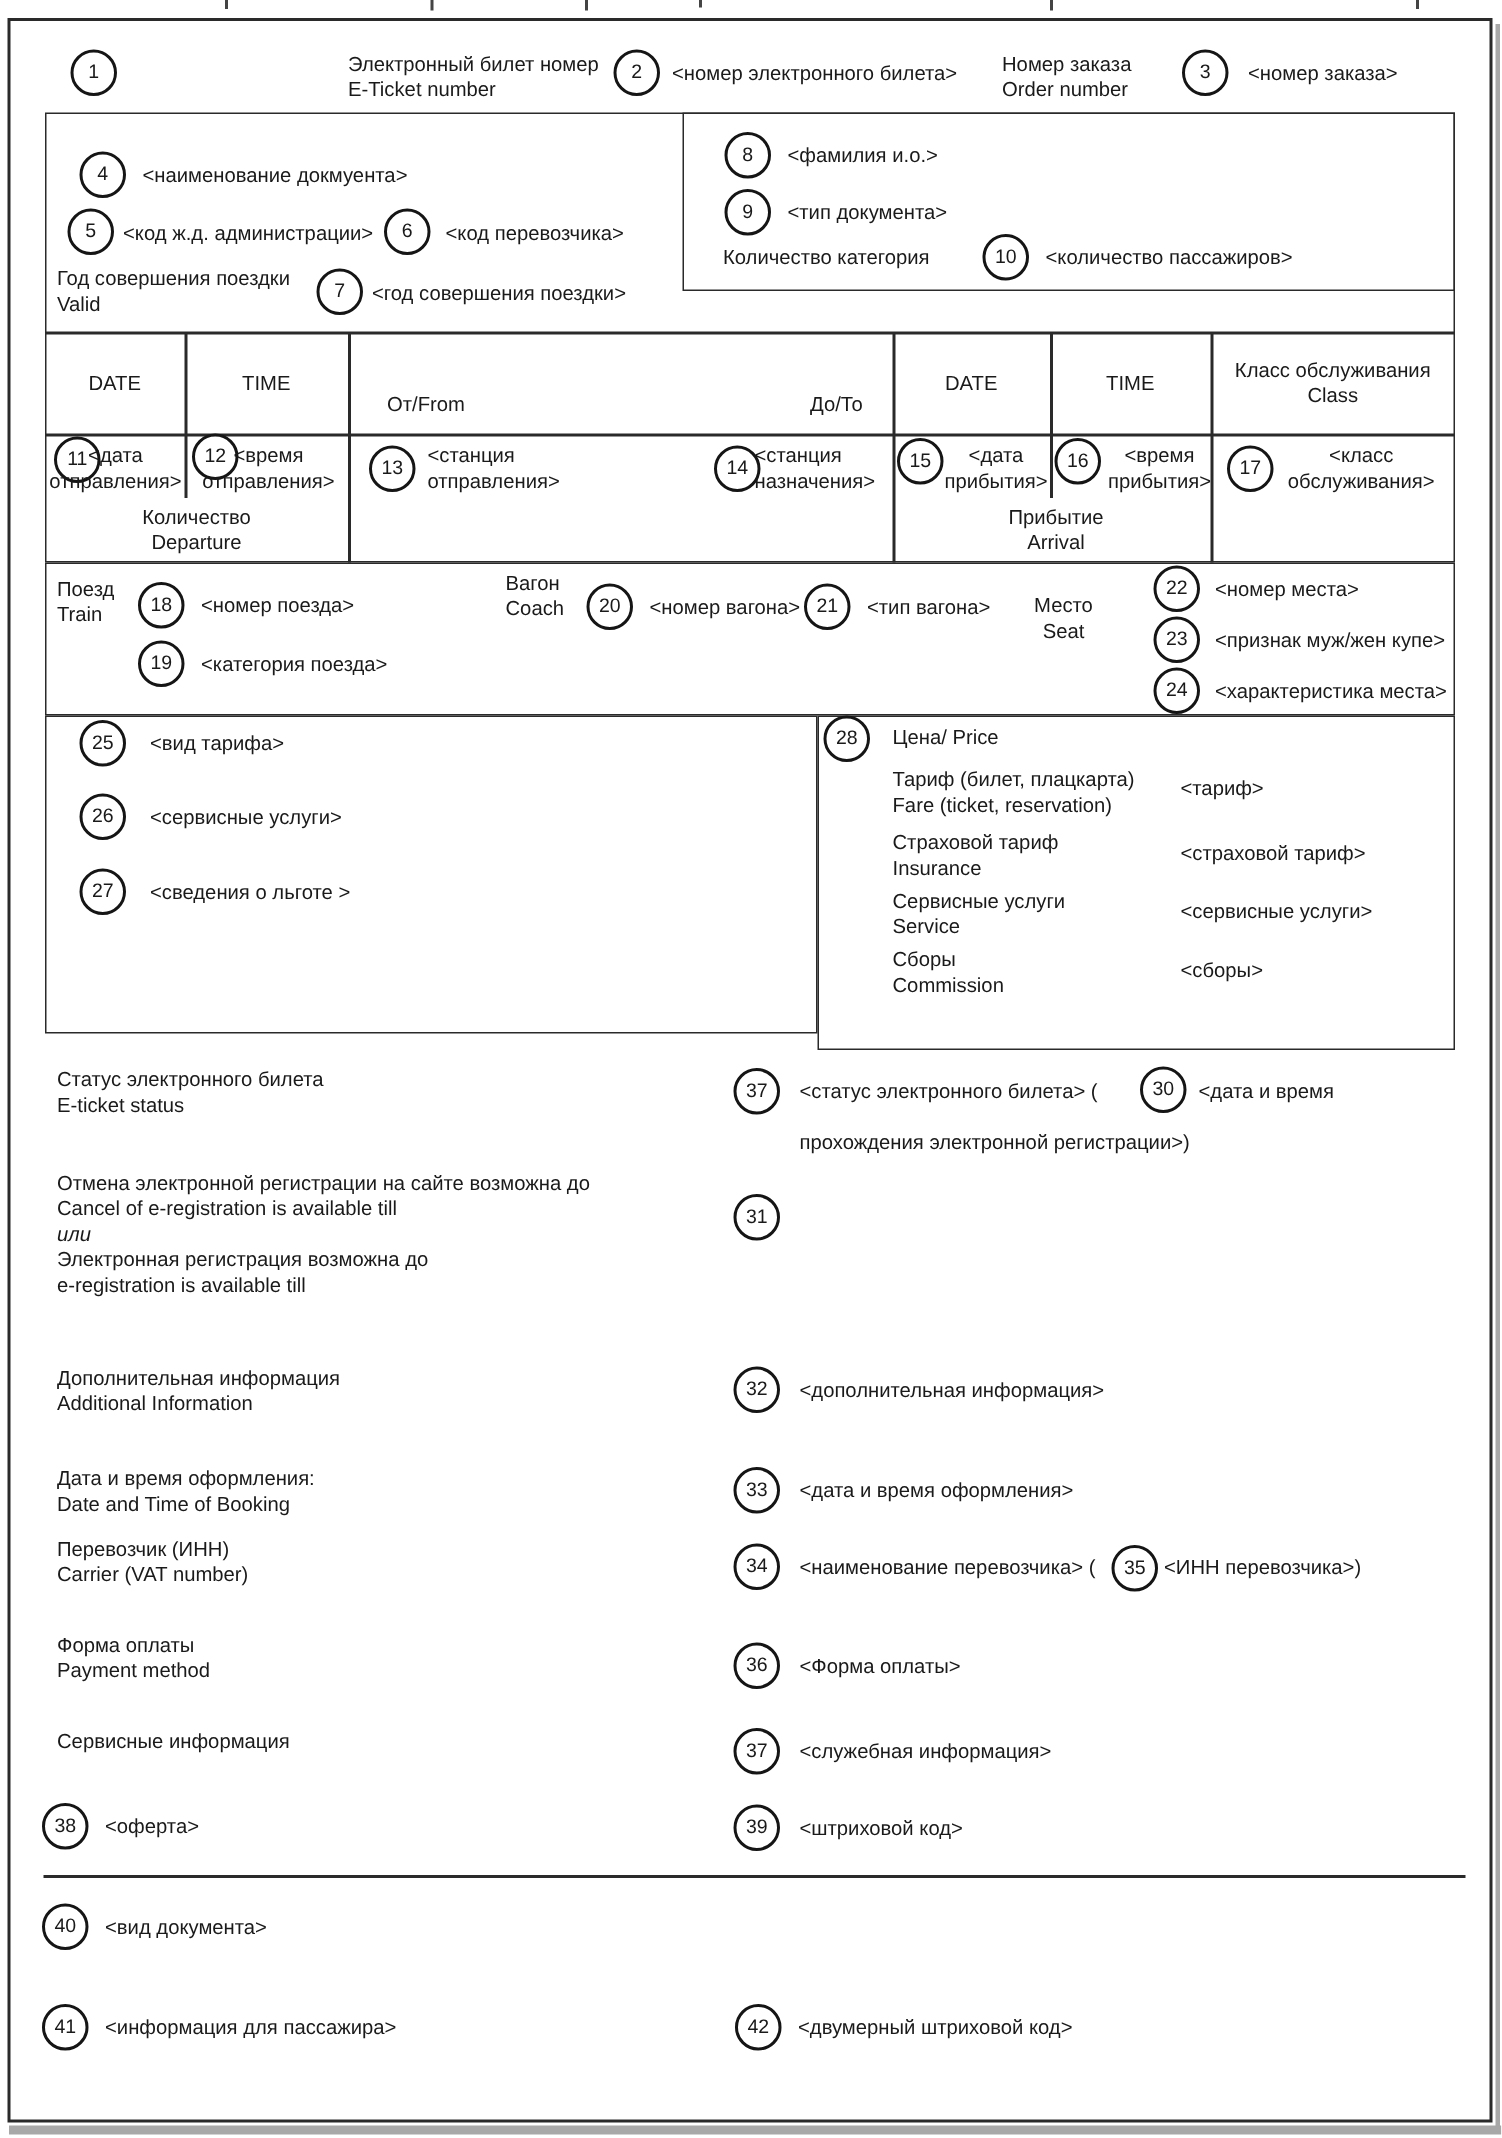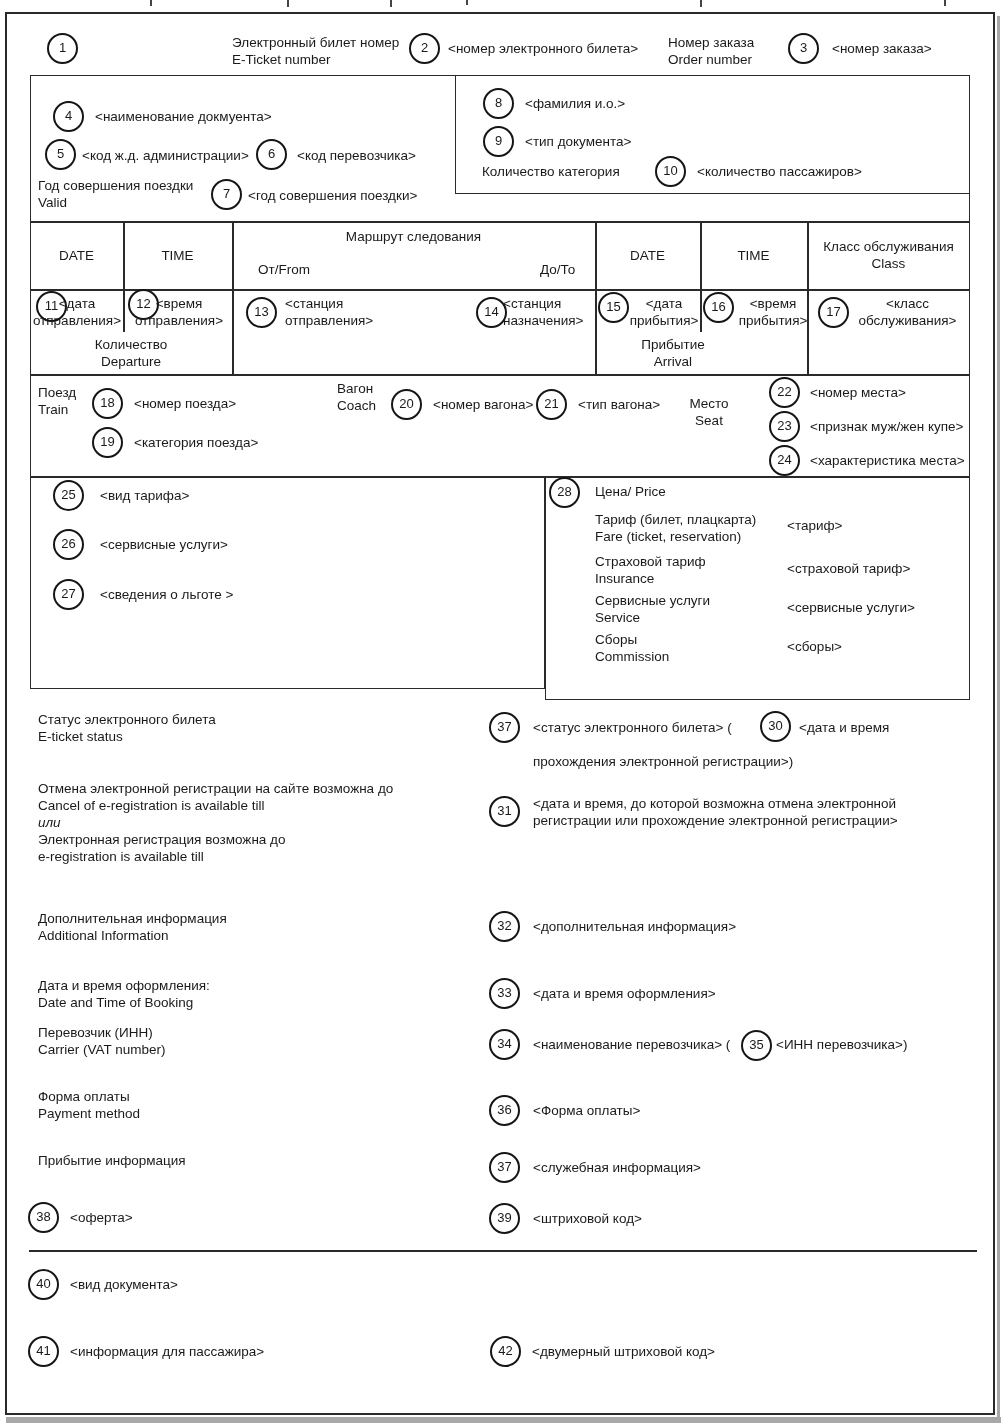--- a/index.html
+++ b/index.html
@@ -67,21 +67,20 @@
   <div class="box" style="left:30px;top:222px;width:940px;height:153px"></div>
   <div class="hline" style="left:30px;top:289px;width:940px"></div>
   <div class="vline" style="left:123px;top:222px;height:110px"></div>
   <div class="vline" style="left:232px;top:222px;height:153px"></div>
   <div class="vline" style="left:595px;top:222px;height:153px"></div>
   <div class="vline" style="left:700px;top:222px;height:110px"></div>
   <div class="vline" style="left:807px;top:222px;height:153px"></div>
 
   <div class="t ctr" style="left:30px;top:247px;width:93px">DATE</div>
   <div class="t ctr" style="left:123px;top:247px;width:109px">TIME</div>
-  <div class="t ctr" style="left:232px;top:228px;width:363px">Маршрут следования</div>
   <div class="t" style="left:258px;top:261px">От/From</div>
   <div class="t" style="left:540px;top:261px">До/То</div>
   <div class="t ctr" style="left:595px;top:247px;width:105px">DATE</div>
   <div class="t ctr" style="left:700px;top:247px;width:107px">TIME</div>
   <div class="t ctr" style="left:807px;top:238px;width:163px">Класс обслуживания
 Class</div>
 
   <div class="c" style="left:36px;top:291px">11</div>
   <div class="t ctr" style="left:26px;top:295px;width:102px">&lt;дата
 отправления&gt;</div>
@@ -95,21 +94,21 @@
 отправления&gt;</div>
   <div class="c" style="left:476px;top:297px">14</div>
   <div class="t" style="left:503px;top:295px">&lt;станция
 назначения&gt;</div>
   <div class="c" style="left:598px;top:292px">15</div>
   <div class="t ctr" style="left:624px;top:295px;width:80px">&lt;дата
 прибытия&gt;</div>
   <div class="c" style="left:703px;top:292px">16</div>
   <div class="t ctr" style="left:733px;top:295px;width:80px">&lt;время
 прибытия&gt;</div>
-  <div class="t ctr" style="left:567px;top:336px;width:212px">Прибытие
+  <div class="t ctr" style="left:598px;top:336px;width:212px">Прибытие
 Arrival</div>
   <div class="c" style="left:818px;top:297px">17</div>
   <div class="t ctr" style="left:845px;top:295px;width:125px">&lt;класс
 обслуживания&gt;</div>
 
   <div class="box" style="left:30px;top:375px;width:940px;height:102px"></div>
   <div class="t" style="left:38px;top:384px">Поезд
 Train</div>
   <div class="c" style="left:92px;top:388px">18</div>
   <div class="t" style="left:134px;top:395px">&lt;номер поезда&gt;</div>
@@ -161,22 +160,20 @@
   <div class="c" style="left:760px;top:711px">30</div>
   <div class="t" style="left:799px;top:719px">&lt;дата и время</div>
   <div class="t" style="left:533px;top:753px">прохождения электронной регистрации&gt;)</div>
 
   <div class="t" style="left:38px;top:780px">Отмена электронной регистрации на сайте возможна до
 Cancel of e-registration is available till</div>
   <div class="t it" style="left:38px;top:814px">или</div>
   <div class="t" style="left:38px;top:831px">Электронная регистрация возможна до
 e-registration is available till</div>
   <div class="c" style="left:489px;top:796px">31</div>
-  <div class="t" style="left:533px;top:795px">&lt;дата и время, до которой возможна отмена электронной
-регистрации или прохождение электронной регистрации&gt;</div>
 
   <div class="t" style="left:38px;top:910px">Дополнительная информация
 Additional Information</div>
   <div class="c" style="left:489px;top:911px">32</div>
   <div class="t" style="left:533px;top:918px">&lt;дополнительная информация&gt;</div>
 
   <div class="t" style="left:38px;top:977px">Дата и время оформления:
  Date and Time of Booking</div>
   <div class="c" style="left:489px;top:978px">33</div>
   <div class="t" style="left:533px;top:985px">&lt;дата и время оформления&gt;</div>
@@ -186,21 +183,21 @@
   <div class="c" style="left:489px;top:1029px">34</div>
   <div class="t" style="left:533px;top:1036px">&lt;наименование перевозчика&gt; (</div>
   <div class="c" style="left:741px;top:1030px">35</div>
   <div class="t" style="left:776px;top:1036px">&lt;ИНН перевозчика&gt;)</div>
 
   <div class="t" style="left:38px;top:1088px">Форма оплаты
 Payment method</div>
   <div class="c" style="left:489px;top:1095px">36</div>
   <div class="t" style="left:533px;top:1102px">&lt;Форма оплаты&gt;</div>
 
-  <div class="t" style="left:38px;top:1152px">Прибытие информация</div>
+  <div class="t" style="left:38px;top:1152px">Сервисные информация</div>
   <div class="c" style="left:489px;top:1152px">37</div>
   <div class="t" style="left:533px;top:1159px">&lt;служебная информация&gt;</div>
 
   <div class="c" style="left:28px;top:1202px">38</div>
   <div class="t" style="left:70px;top:1209px">&lt;оферта&gt;</div>
   <div class="c" style="left:489px;top:1203px">39</div>
   <div class="t" style="left:533px;top:1210px">&lt;штриховой код&gt;</div>
 
   <div class="hline" style="left:29px;top:1250px;width:948px"></div>
 

